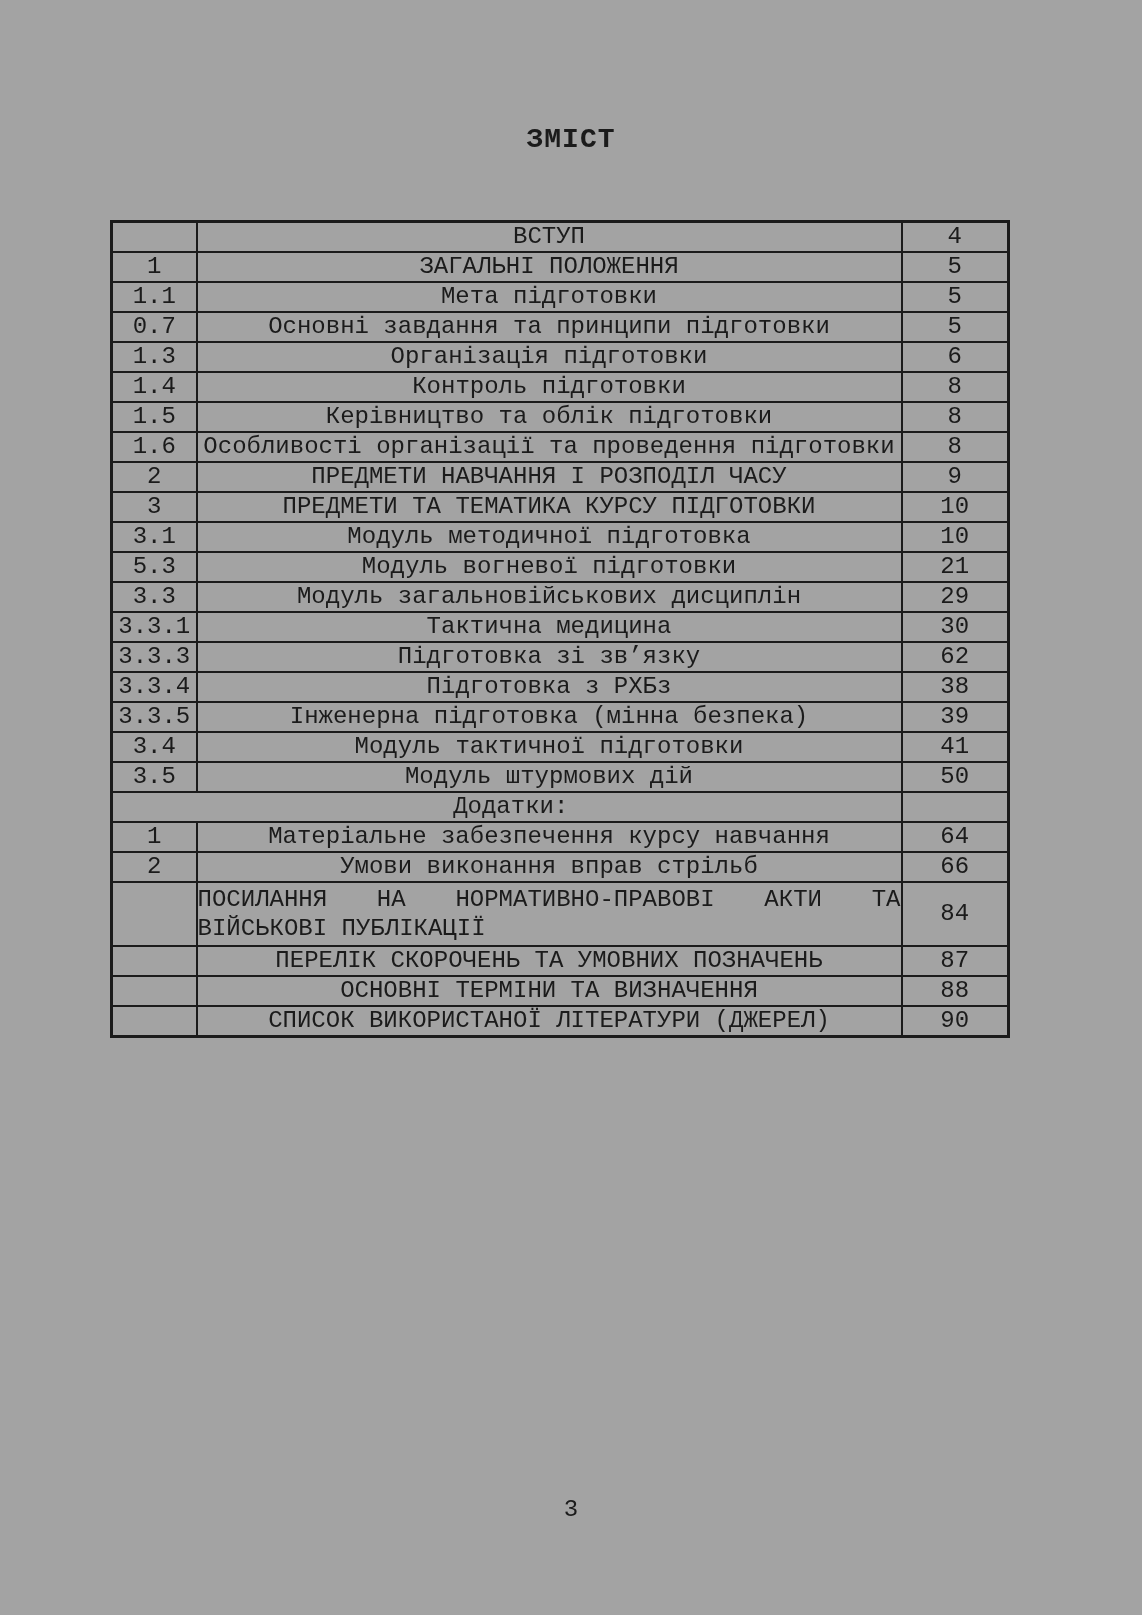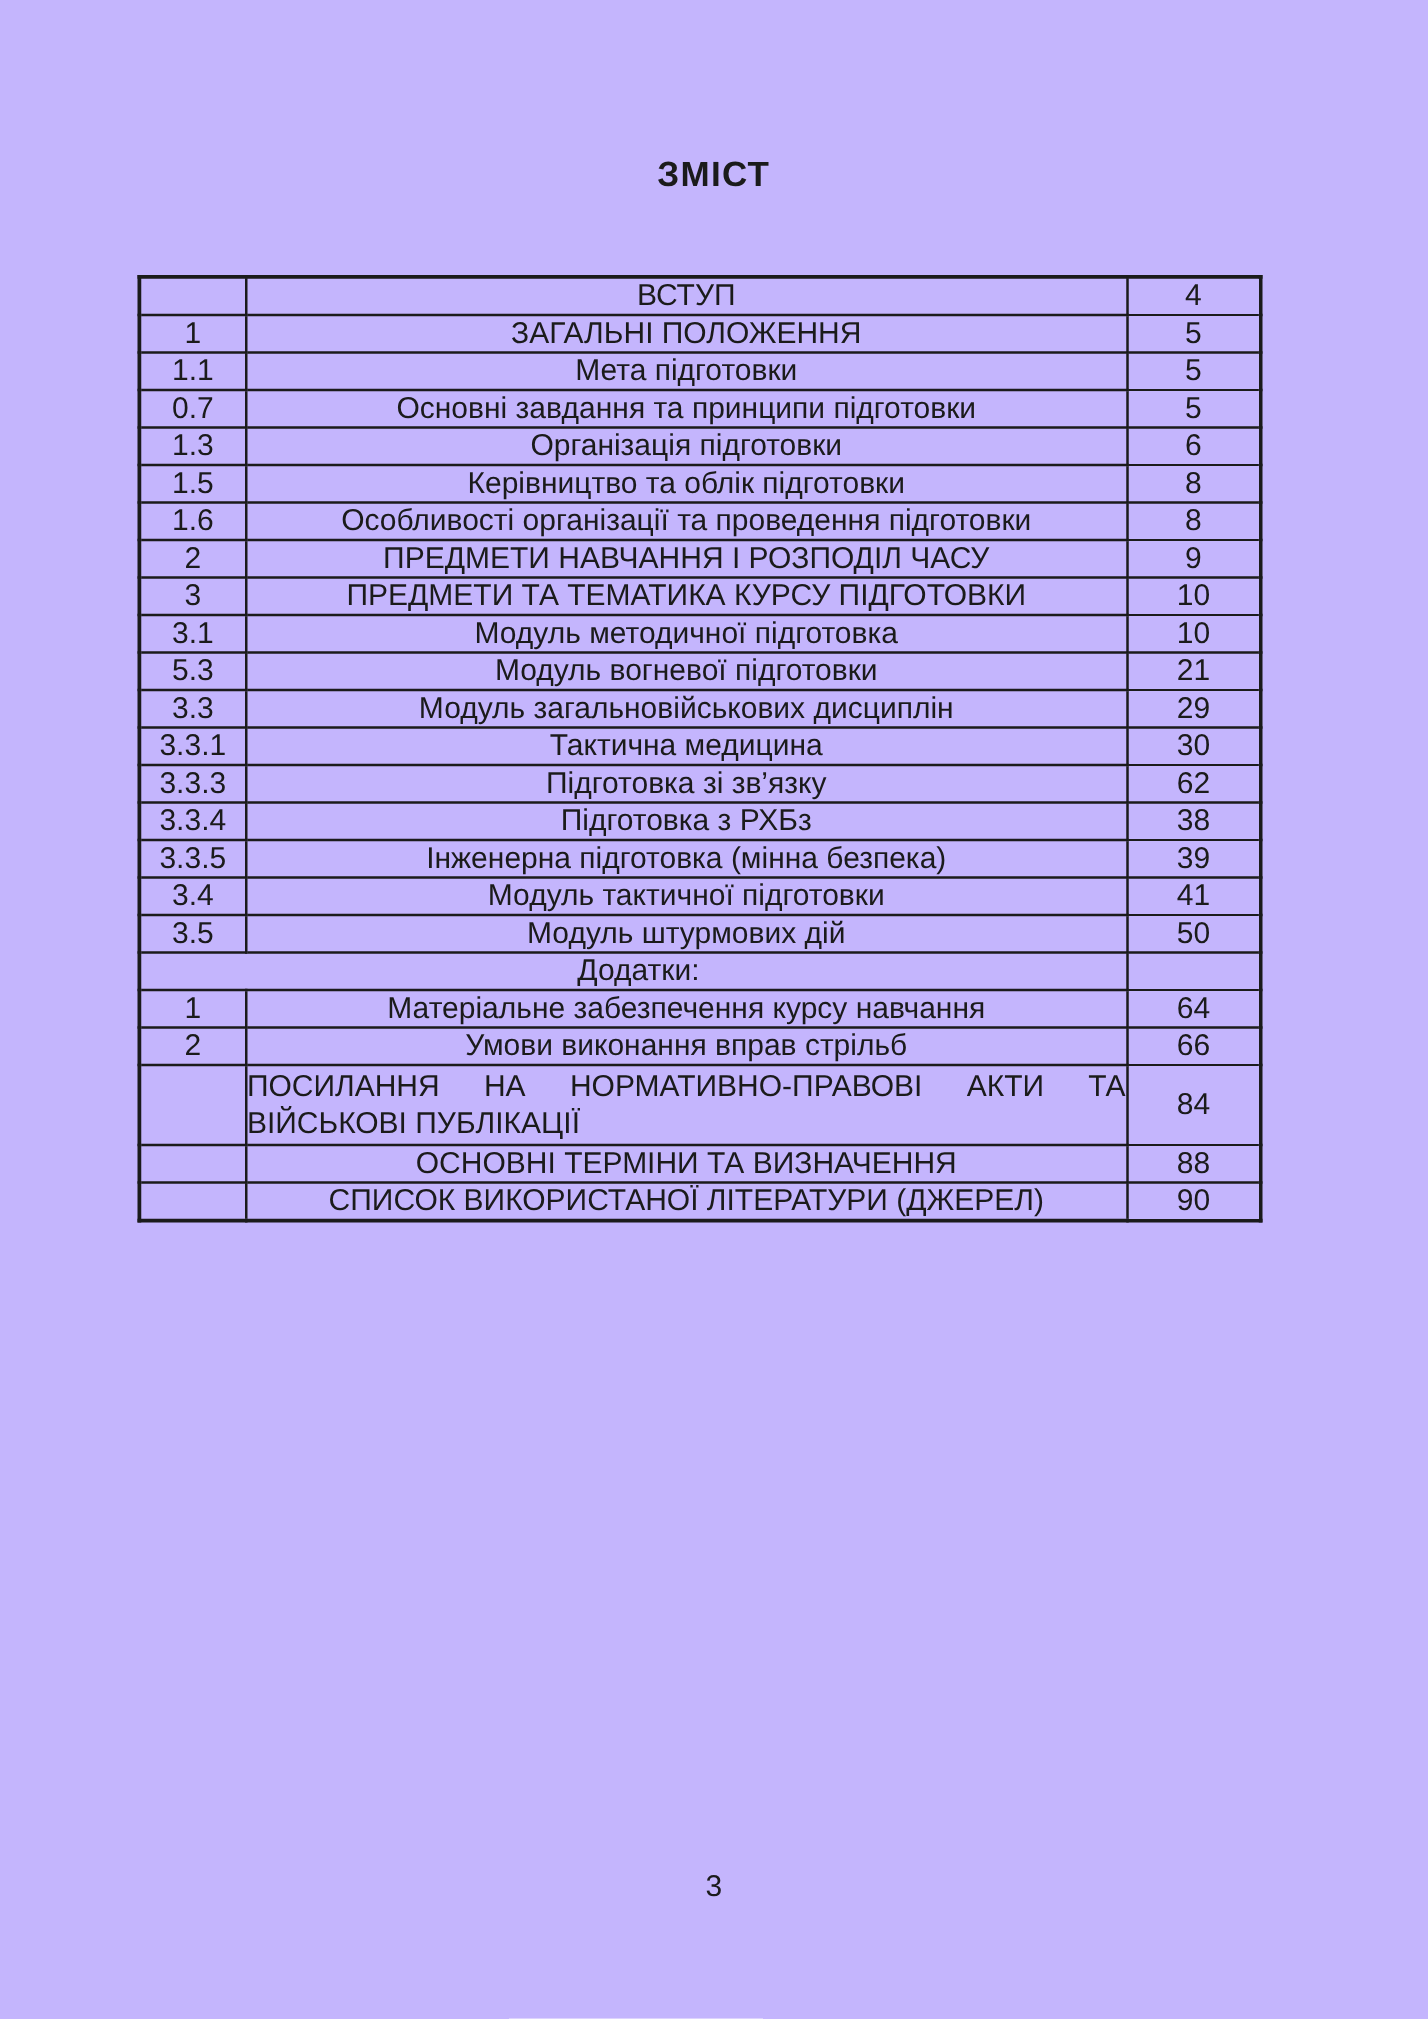--- a/index.html
+++ b/index.html
@@ -4,22 +4,22 @@
 <style>
   html, body {
     margin: 0;
     padding: 0;
     background: #ffffff;
   }
   .page {
     position: relative;
     width: 1142px;
     height: 1615px;
-    background: #c4b5fd;
-    font-family: Liberation Sans, sans-serif;
+    background: #a3a3a3;
+    font-family: Liberation Mono, monospace;
     color: #1b1b1b;
     overflow: hidden;
   }
   .doc-title {
     position: absolute;
     top: 124px;
     left: 0;
     width: 100%;
     text-align: center;
     font-size: 28px;
@@ -102,20 +102,25 @@
           <td class="num">0.7</td>
           <td class="title">Основні завдання та принципи підготовки</td>
           <td class="page">5</td>
         </tr>
         <tr>
           <td class="num">1.3</td>
           <td class="title">Організація підготовки</td>
           <td class="page">6</td>
         </tr>
         <tr>
+          <td class="num">1.4</td>
+          <td class="title">Контроль підготовки</td>
+          <td class="page">8</td>
+        </tr>
+        <tr>
           <td class="num">1.5</td>
           <td class="title">Керівництво та облік підготовки</td>
           <td class="page">8</td>
         </tr>
         <tr>
           <td class="num">1.6</td>
           <td class="title">Особливості організації та проведення підготовки</td>
           <td class="page">8</td>
         </tr>
         <tr>
@@ -187,20 +192,25 @@
           <td class="title">Умови виконання вправ стрільб</td>
           <td class="page">66</td>
         </tr>
         <tr style="height: 60px;">
           <td class="num"></td>
           <td class="title justify">ПОСИЛАННЯ НА НОРМАТИВНО-ПРАВОВІ АКТИ ТА ВІЙСЬКОВІ ПУБЛІКАЦІЇ</td>
           <td class="page">84</td>
         </tr>
         <tr>
           <td class="num"></td>
+          <td class="title">ПЕРЕЛІК СКОРОЧЕНЬ ТА УМОВНИХ ПОЗНАЧЕНЬ</td>
+          <td class="page">87</td>
+        </tr>
+        <tr>
+          <td class="num"></td>
           <td class="title">ОСНОВНІ ТЕРМІНИ ТА ВИЗНАЧЕННЯ</td>
           <td class="page">88</td>
         </tr>
         <tr>
           <td class="num"></td>
           <td class="title">СПИСОК ВИКОРИСТАНОЇ ЛІТЕРАТУРИ (ДЖЕРЕЛ)</td>
           <td class="page">90</td>
         </tr>
       </tbody>
   </table>

